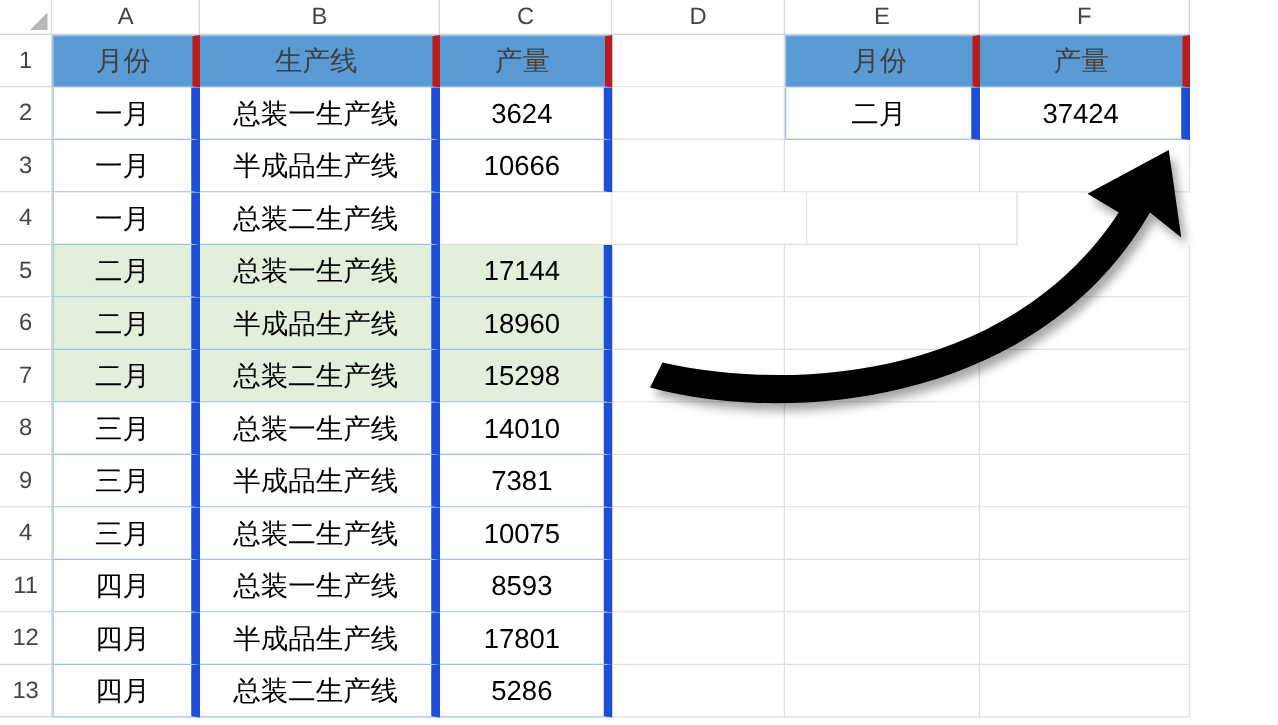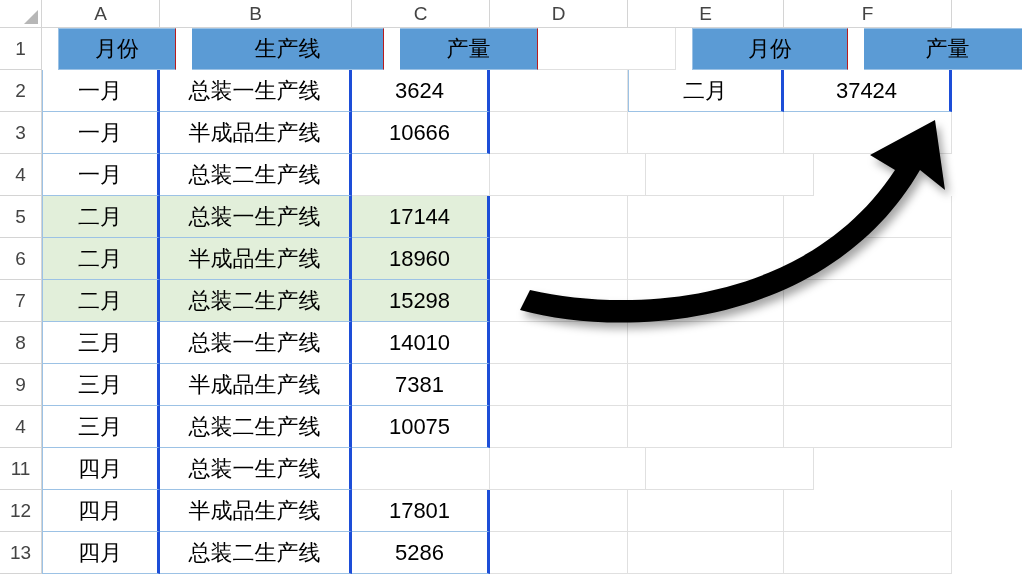--- a/index.html
+++ b/index.html
@@ -89,31 +89,30 @@
       align-items: center;
       justify-content: center;
       font-size: 22px;
       color: #000;
       border-right: 1px solid #e0e0e0;
       border-bottom: 1px solid #e0e0e0;
       background: #ffffff;
     }
     .cell.header {
       background: #5b9bd5;
-      color: #000000;
-      border-right: 1px solid #b91c1c;
+      color: #404040;
+      border-right: 6px solid #b91c1c;
       border-bottom: 1px solid #9cc2e5;
       border-top: 1px solid #9cc2e5;
-      margin-left: 16px;
     }
     .cell.highlight {
       background: #e2efda;
     }
     .cell.bordered {
-      border-right: 3px solid #1d4ed8;
+      border-right: 7px solid #1d4ed8;
       border-bottom: 1px solid #9cc2e5;
     }
     .cell.bordered-left {
       border-left: 1px solid #9cc2e5;
     }
     .w-A { width: 118px; }
     .w-B { width: 192px; }
     .w-C { width: 138px; }
     .w-D { width: 138px; }
     .w-E { width: 156px; }
@@ -246,20 +245,21 @@
       <div class="cell bordered w-B">总装二生产线</div>
       <div class="cell bordered w-C">10075</div>
       <div class="cell w-D"></div>
       <div class="cell w-E"></div>
       <div class="cell w-F"></div>
     </div>
 
     <div class="row">
       <div class="cell bordered bordered-left w-A">四月</div>
       <div class="cell bordered w-B">总装一生产线</div>
+      <div class="cell bordered w-C">8593</div>
       <div class="cell w-D"></div>
       <div class="cell w-E"></div>
       <div class="cell w-F"></div>
     </div>
 
     <div class="row">
       <div class="cell bordered bordered-left w-A">四月</div>
       <div class="cell bordered w-B">半成品生产线</div>
       <div class="cell bordered w-C">17801</div>
       <div class="cell w-D"></div>

